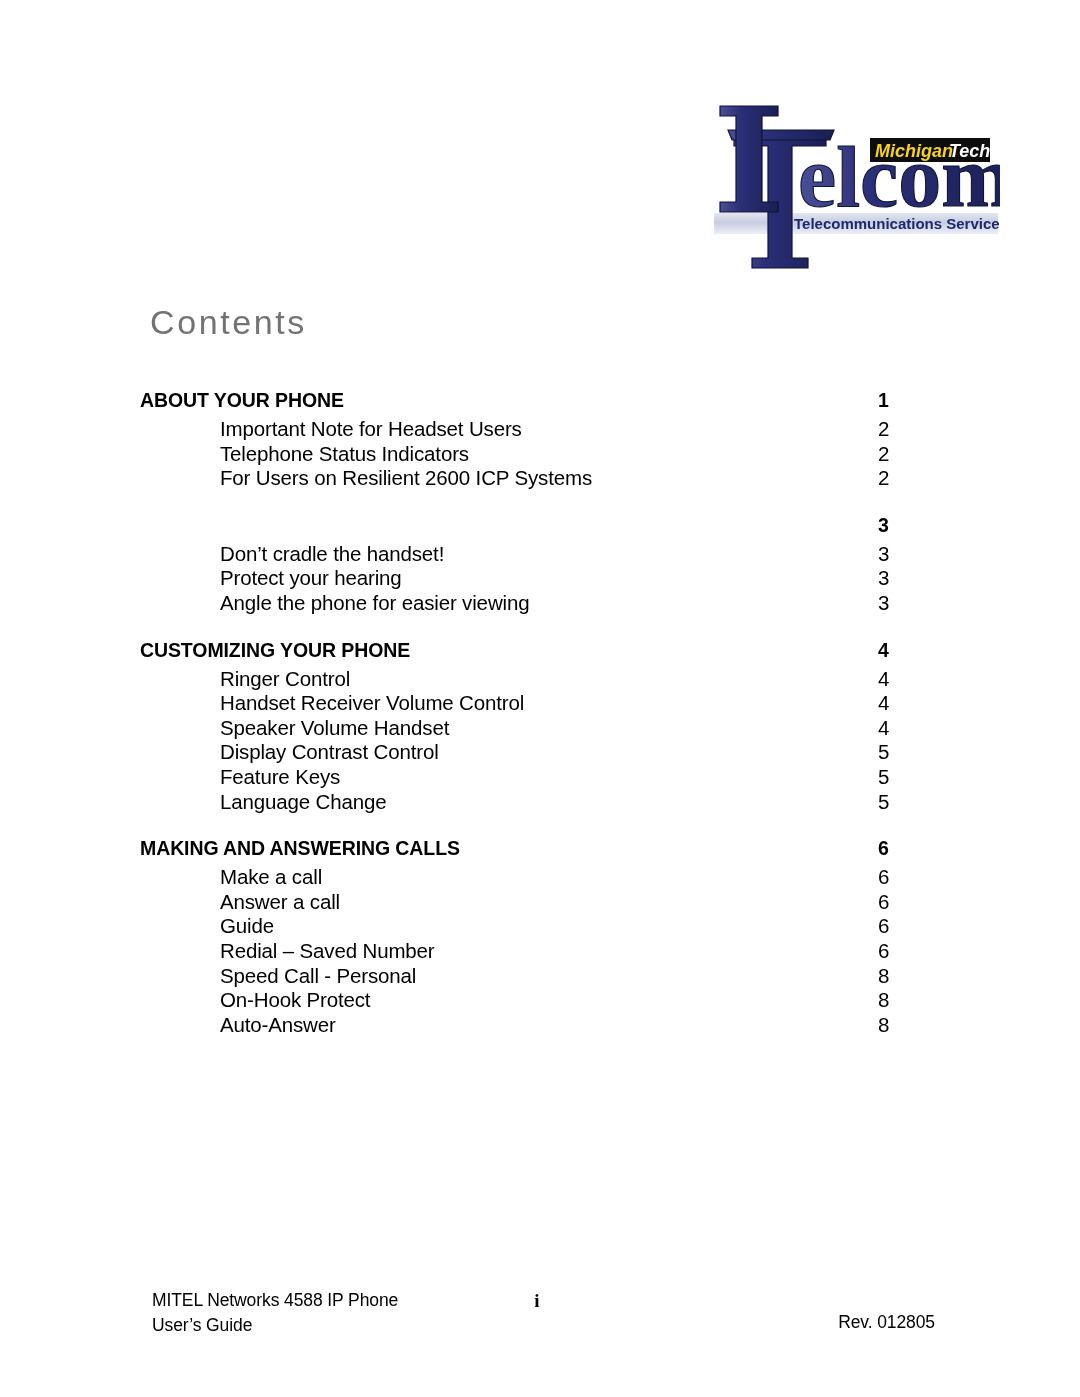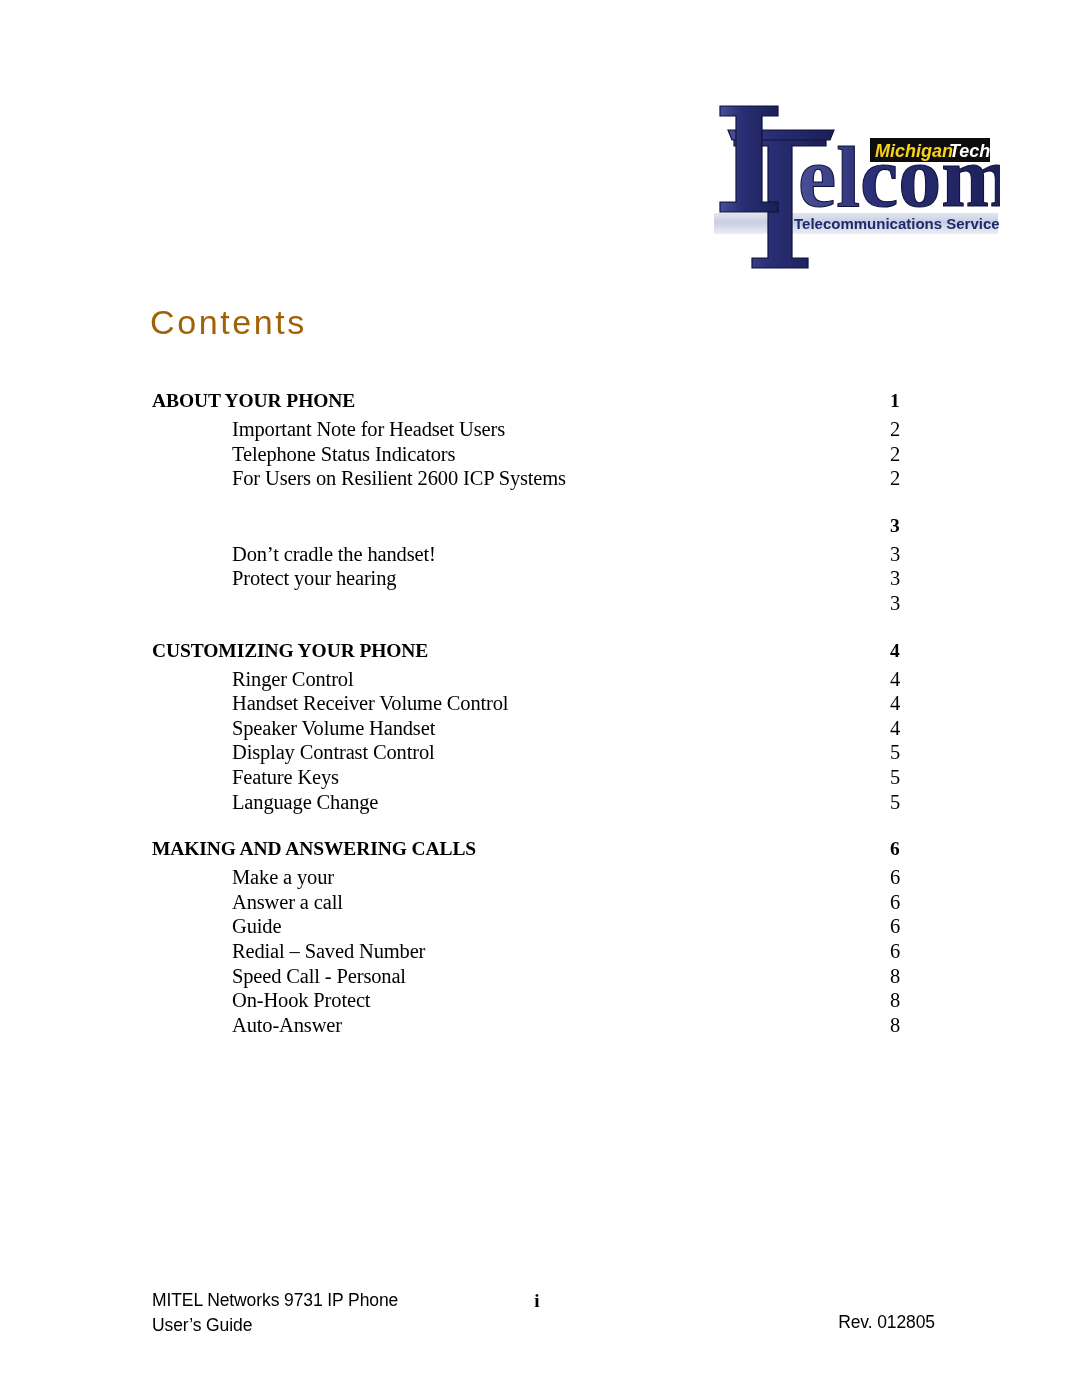--- a/index.html
+++ b/index.html
@@ -28,33 +28,32 @@
   #logo-svg { display: block; width: 288px; height: 172px; }
 
   
   #page-title {
     position: absolute;
     left: 150px;
     top: 305px;
     font-size: 34px;
     font-weight: 400;
     letter-spacing: 2.6px;
-    color: #a16207;
+    color: #737373;
     font-family: "Liberation Sans", sans-serif;
     line-height: 1;
     white-space: nowrap;
   }
 
   
   #toc {
     position: absolute;
-    left: 152px;
+    left: 140px;
     top: 386px;
     width: 768px;
-    font-family: Liberation Serif, serif;
   }
   .toc-section { margin-bottom: 0; }
   .toc-section + .toc-section { margin-top: 20px; }
 
   .toc-row {
     position: relative;
     display: block;
     height: 24.6px;
     line-height: 24.6px;
     white-space: nowrap;
@@ -203,20 +202,21 @@
     </div>
     <div class="toc-row toc-item">
       <span class="label">Don’t cradle the handset!</span>
       <span class="page">3</span>
     </div>
     <div class="toc-row toc-item">
       <span class="label">Protect your hearing</span>
       <span class="page">3</span>
     </div>
     <div class="toc-row toc-item">
+      <span class="label">Angle the phone for easier viewing</span>
       <span class="page">3</span>
     </div>
   </div>
 
   <div class="toc-section">
     <div class="toc-row toc-heading">
       <span class="label">CUSTOMIZING YOUR PHONE</span>
       <span class="page">4</span>
     </div>
     <div class="toc-row toc-item">
@@ -244,21 +244,21 @@
       <span class="page">5</span>
     </div>
   </div>
 
   <div class="toc-section">
     <div class="toc-row toc-heading">
       <span class="label">MAKING AND ANSWERING CALLS</span>
       <span class="page">6</span>
     </div>
     <div class="toc-row toc-item">
-      <span class="label">Make a your</span>
+      <span class="label">Make a call</span>
       <span class="page">6</span>
     </div>
     <div class="toc-row toc-item">
       <span class="label">Answer a call</span>
       <span class="page">6</span>
     </div>
     <div class="toc-row toc-item">
       <span class="label">Guide</span>
       <span class="page">6</span>
     </div>
@@ -277,18 +277,18 @@
     <div class="toc-row toc-item">
       <span class="label">Auto-Answer</span>
       <span class="page">8</span>
     </div>
   </div>
 
 </div>
 
 <div id="footer">
   <div id="footer-left">
-    <div>MITEL Networks 9731 IP Phone</div>
+    <div>MITEL Networks 4588 IP Phone</div>
     <div>User’s Guide</div>
   </div>
   <div id="footer-center">i</div>
   <div id="footer-right">Rev. 012805</div>
 </div>
 
 </body></html>

